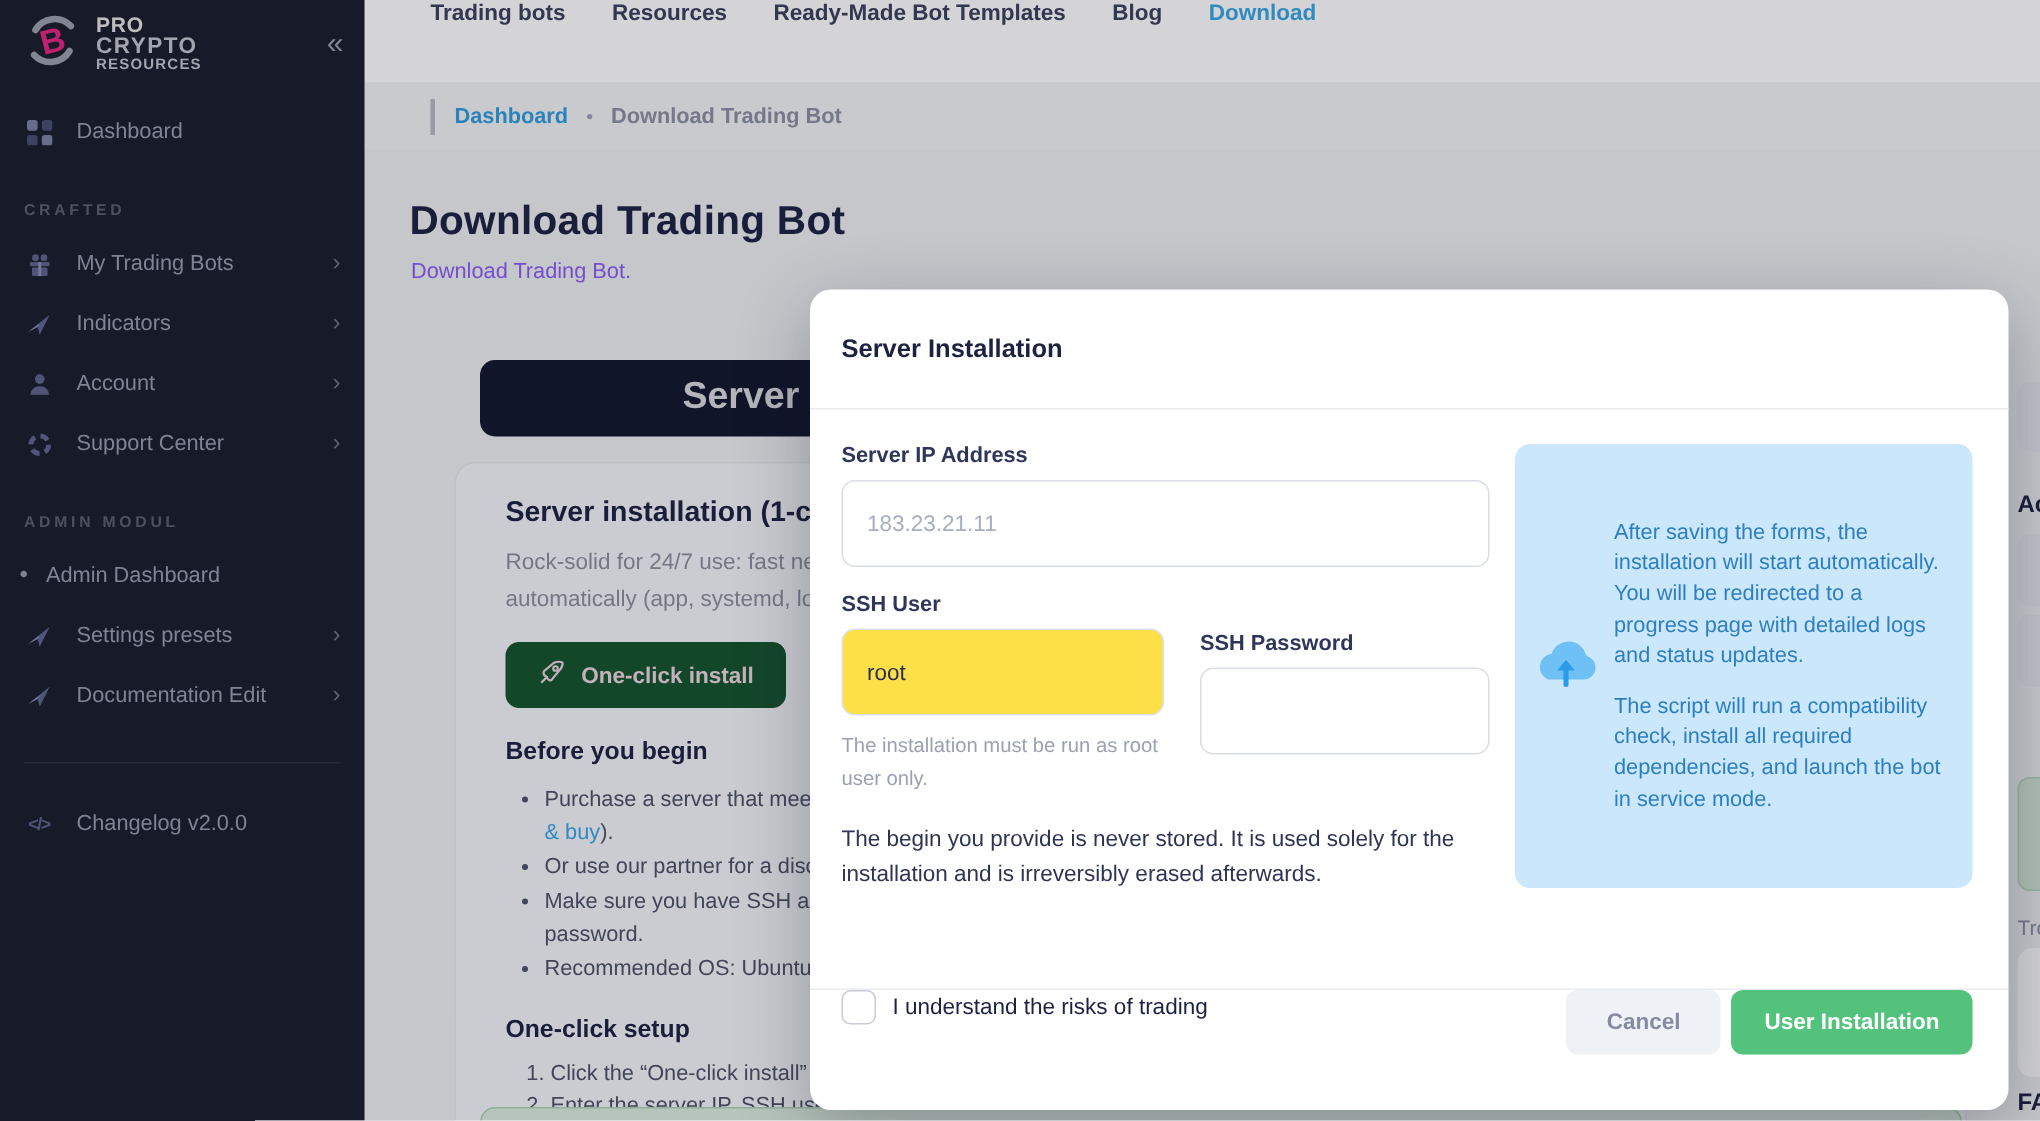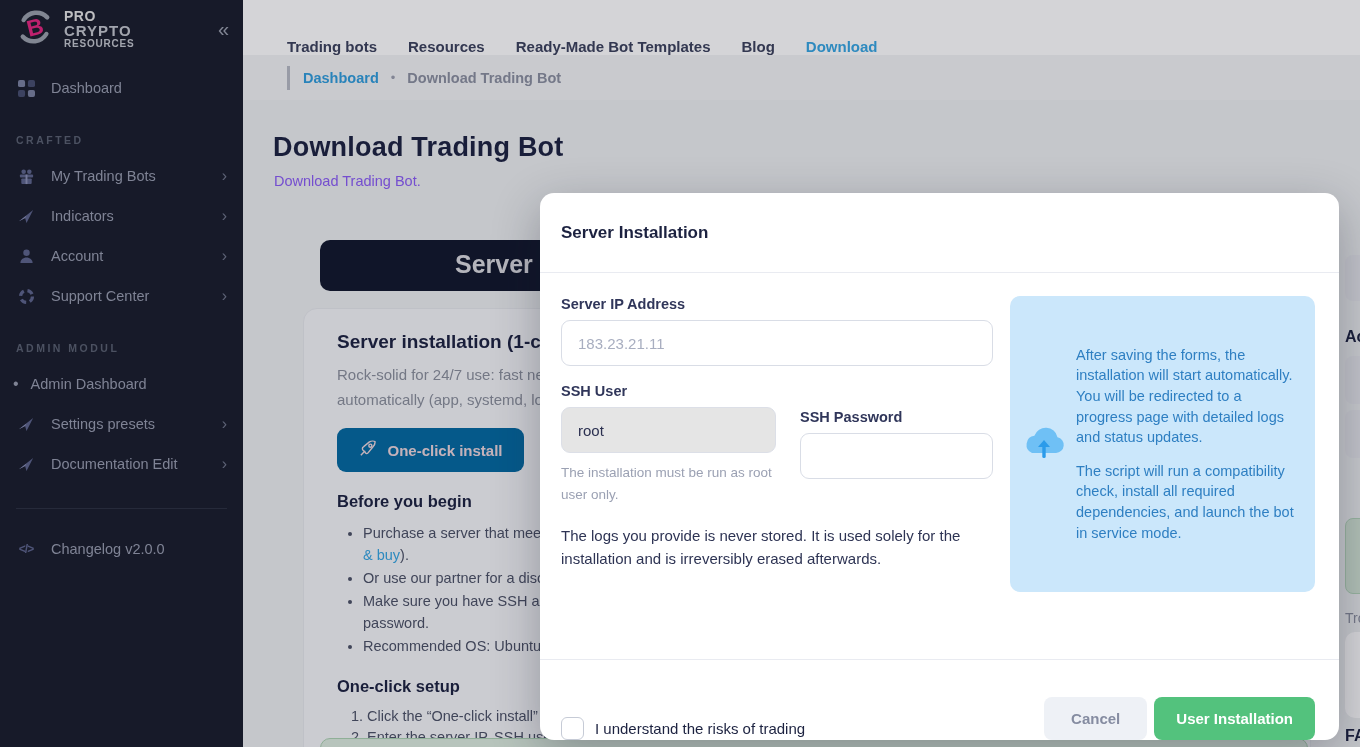--- a/index.html
+++ b/index.html
@@ -21,39 +21,39 @@
   .section-label { font-size:10.5px; letter-spacing:2.5px; color:#596070; margin:26px 0 10px 16px; font-weight:600; }
   .mt10 { margin-top:10px; }
   .bullet-item { padding-left:13px; }
   .bullet-item .dot { color:#989daf; margin-right:12px; font-size:16px; }
   .side-divider { border-top:1px solid #2b3040; margin:24px 16px 0 16px; }
   .changelog { margin-top:20px; }
   .code-glyph { color:#7c8296; font-size:12px; font-weight:700; letter-spacing:-1px; }
 
   
   .main { position:absolute; left:243px; top:0; width:1117px; height:747px; }
-  .navbar { height:55px; background:#ffffff; display:flex; align-items:flex-end; gap:31px; padding-left:44px; }
+  .navbar { height:55px; background:#ffffff; display:flex; align-items:flex-start; gap:31px; padding-left:44px; }
   .nav-item { font-size:15px; font-weight:600; color:#3b415c; cursor:pointer; }
   .nav-item.active { color:#35a5e2; }
   .breadcrumbbar { height:45px; background:#f2f3f5; display:flex; align-items:center; padding-left:44px; }
   .bc-bar { width:3px; height:24px; background:#b6bac4; margin-right:13px; }
   .bc-home { color:#2f9ddc; font-weight:700; font-size:14.5px; cursor:pointer; }
   .bc-sep { color:#9b9fae; margin:0 12px; font-size:13px; }
   .bc-cur { color:#8a8f9f; font-size:14.5px; font-weight:600; }
   .content { position:relative; height:647px; background:#edeff1; }
   .page-title { position:absolute; left:30px; top:32px; font-size:27px; font-weight:800; color:#1c2240; letter-spacing:.2px; }
   .page-sub { position:absolute; left:31px; top:73px; font-size:14.5px; color:#8b5cf6; }
 
   .banner { position:absolute; left:77px; top:140px; width:986px; height:51px; background:#10172b; border-radius:10px; }
   .banner-text { position:absolute; left:135px; top:10px; font-size:25px; font-weight:600; color:#d9dade; white-space:nowrap; }
 
   .card { position:absolute; left:60px; top:208px; width:1008px; height:560px; background:#f5f6f8; border:1px solid #e6e8ec; border-radius:14px; padding:22px 0 0 33px; overflow:hidden; }
   .card h3 { font-size:19px; font-weight:700; color:#1c2240; }
   .card .intro { margin-top:9px; font-size:15px; line-height:25px; color:#8a8f9c; white-space:nowrap; }
-  .install-btn { margin-top:16px; width:187px; height:44px; background:#0369a1; border:none; border-radius:9px; color:#ecd6dc; font-size:15px; font-weight:700; display:flex; align-items:center; justify-content:center; gap:10px; cursor:pointer; font-family:inherit; }
+  .install-btn { margin-top:16px; width:187px; height:44px; background:#14532d; border:none; border-radius:9px; color:#ecd6dc; font-size:15px; font-weight:700; display:flex; align-items:center; justify-content:center; gap:10px; cursor:pointer; font-family:inherit; }
   .before-h, .setup-h { margin-top:20px; font-size:16.5px; font-weight:700; color:#1c2240; }
   .card ul { margin-top:11px; padding-left:26px; color:#4b5166; font-size:14.5px; }
   .card ul li { margin-bottom:1px; line-height:22px; white-space:nowrap; }
   .card ol { margin-top:10px; padding-left:30px; color:#4b5166; font-size:14.5px; }
   .card ol li { line-height:21px; white-space:nowrap; }
   .buy-link { color:#35a5e2; cursor:pointer; }
   .green-alert { position:absolute; left:77px; top:638px; width:988px; height:52px; background:#dcecdf; border:1px solid #abd2b1; border-radius:10px; }
 
   
   .rc { position:absolute; z-index:6; }
@@ -64,33 +64,33 @@
   .rc-white { background:#ffffff; border-radius:10px 0 0 10px; width:60px; }
 
   
   .backdrop { position:absolute; inset:0; background:rgba(15,19,35,0.18); z-index:40; }
   .modal { position:absolute; left:540px; top:193px; width:799px; height:547px; background:#ffffff; border-radius:14px; box-shadow:0 14px 48px rgba(20,24,40,.3); z-index:50; }
   .m-head { height:80px; border-bottom:1px solid #e9ebf1; display:flex; align-items:center; padding:0 21px; }
   .m-title { font-size:17px; font-weight:700; color:#1c2240; }
   .m-body { position:relative; height:386px; }
   .left-col { position:absolute; left:21px; top:23px; width:432px; }
   .f-label { font-size:14.5px; font-weight:600; color:#30365a; margin-bottom:8px; }
-  .f-input { width:100%; height:46px; border:1px solid #d9dde6; border-radius:9px; padding:0 16px; font-size:15px; color:#2b3050; font-family:inherit; outline:none; background:#fff; }
+  .f-input { width:100%; height:58px; border:1px solid #d9dde6; border-radius:9px; padding:0 16px; font-size:15px; color:#2b3050; font-family:inherit; outline:none; background:#fff; }
   .f-input::placeholder { color:#a8aec0; }
-  .f-input.disabled { background:#e5e5e5; border-color:#dcdfe7; color:#2b3050; }
+  .f-input.disabled { background:#fde047; border-color:#dcdfe7; color:#2b3050; }
   .two-col { display:flex; gap:24px; margin-top:17px;align-items:center; }
   .two-col > div { flex:1; }
   .help-text { margin-top:9px; font-size:13.5px; color:#9ba1b3; line-height:1.6; width:215px; }
   .privacy { margin-top:19px; font-size:15px; color:#2e3454; line-height:1.55; }
   .info-panel { position:absolute; right:24px; top:23px; width:305px; height:296px; background:#cbe7fb; border-radius:10px; display:flex; align-items:center; padding:16px 14px 16px 12px; gap:10px; }
   .info-icon { flex:0 0 44px; display:flex; justify-content:center; }
   .info-heading { font-size:17px; font-weight:700; color:#1b9df0; margin-bottom:5px; }
   .info-p { font-size:14.5px; color:#2e7fc2; line-height:1.42; }
   .info-p + .info-p { margin-top:13px; }
-  .m-foot { position:absolute; left:0; bottom:0; width:100%; height:81px; border-top:1px solid #e9ebf1; display:flex; align-items:flex-end; padding:0 24px 0 21px; }
+  .m-foot { position:absolute; left:0; bottom:0; width:100%; height:81px; border-top:1px solid #e9ebf1; display:flex; align-items:flex-start; padding:0 24px 0 21px; }
   .risk { display:flex; align-items:center; gap:11px; }
   .checkbox { width:23px; height:23px; border:1px solid #c6cbd6; border-radius:6px; background:#fff; cursor:pointer; }
   .risk-label { font-size:15px; color:#1c2240; }
   .foot-btns { margin-left:auto; display:flex; gap:7px; }
   .btn { height:43px; border:none; border-radius:8px; font-size:15px; font-weight:600; font-family:inherit; cursor:pointer; }
   .btn-cancel { background:#eef1f6; color:#858ca1; padding:0 27px; }
   .btn-submit { background:#53c27d; color:#ffffff; padding:0 22px; }
 </style>
 </head>
 <body>
@@ -298,21 +298,21 @@
             <div class="f-label">SSH User</div>
             <input class="f-input disabled" type="text" disabled="" value="root" style="">
             <div class="help-text">The installation must be run as root user only.</div>
           </div>
           <div>
             <div class="f-label">SSH Password</div>
             <input class="f-input" type="password" style="">
           </div>
         </div>
 
-        <div class="privacy">The logs you provide is never stored. It is used solely for the installation and is irreversibly erased afterwards.</div>
+        <div class="privacy">The begin you provide is never stored. It is used solely for the installation and is irreversibly erased afterwards.</div>
       </div>
 
       <div class="info-panel">
         <div class="info-icon">
           <svg width="42" height="36" viewBox="0 0 42 36">
             <path d="M33 27 a8 8 0 0 0 1.5-15.8 A12 12 0 0 0 11.4 9.8 A9 9 0 0 0 9 27 Z" fill="#6fc0f5"></path>
             <polygon points="21,14 27,21 15,21" fill="#2b9bea"></polygon>
             <rect x="19.3" y="20" width="3.4" height="12" rx="1.5" fill="#2b9bea"></rect>
           </svg>
         </div>

